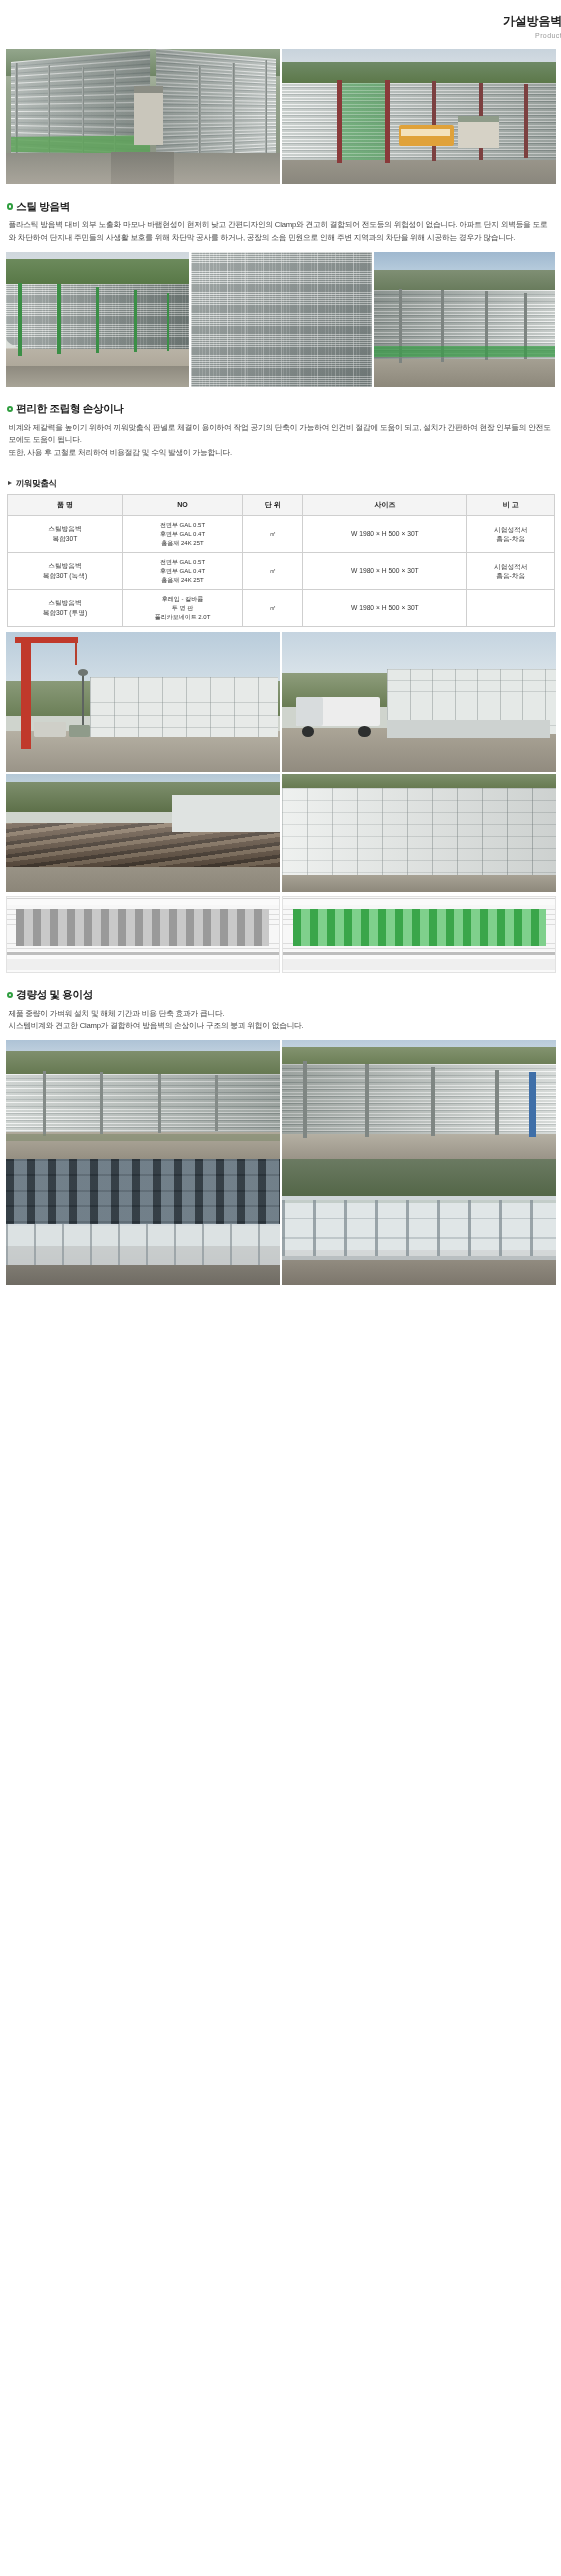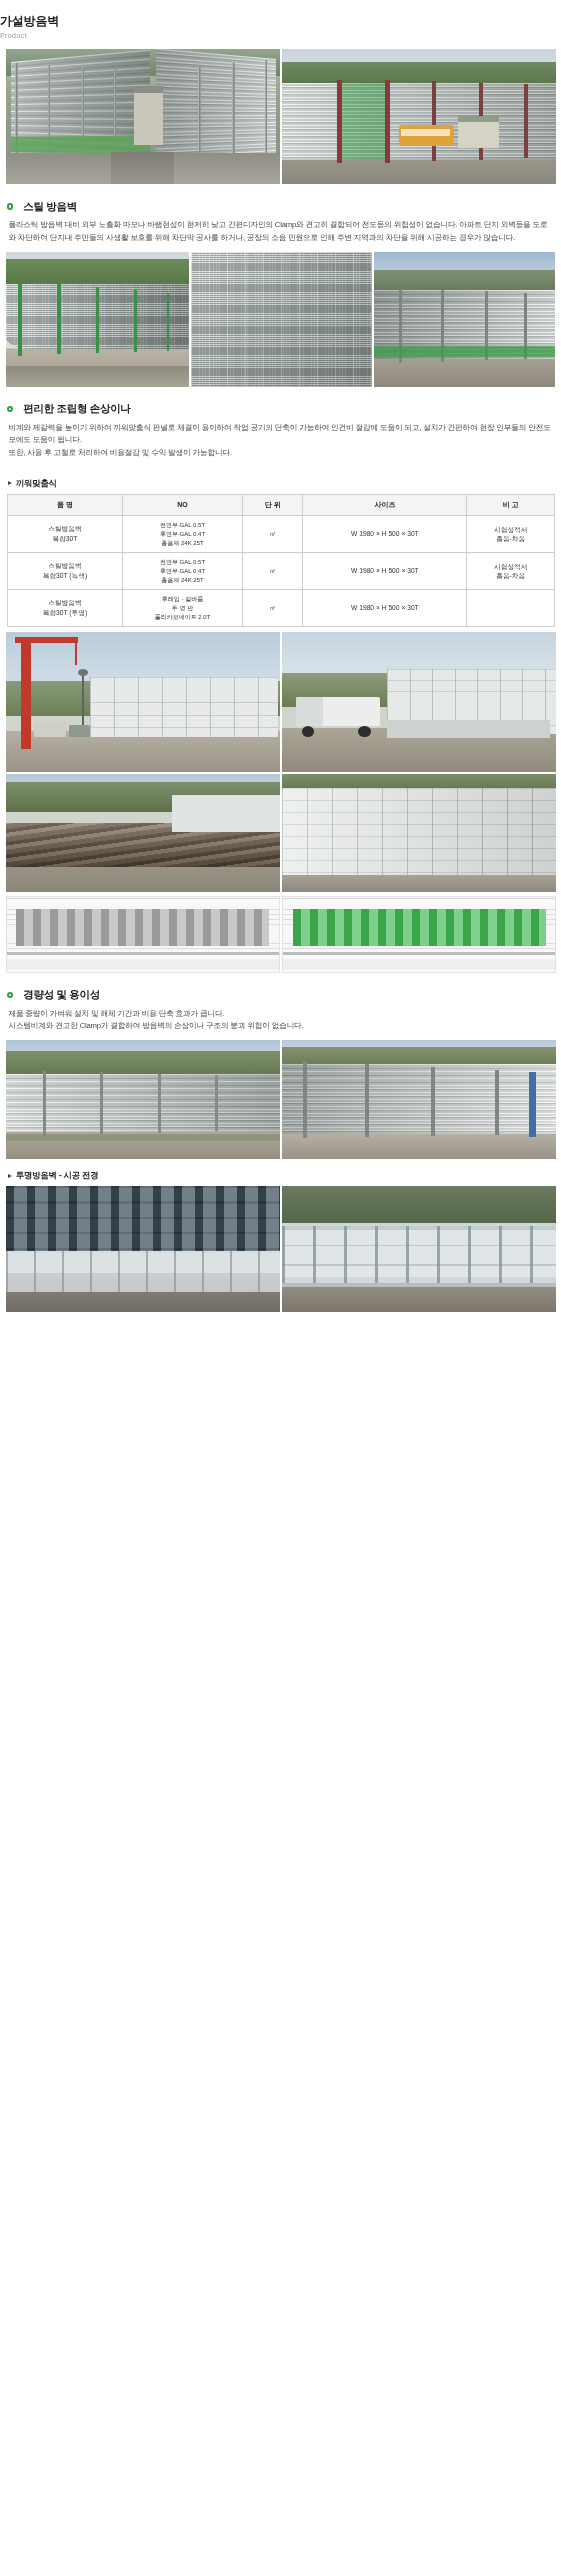--- a/index.html
+++ b/index.html
@@ -14,21 +14,21 @@
     -webkit-font-smoothing: antialiased;
   }
   .page {
     width: 562px;
     position: relative;
     padding: 0;
   }
 
   
   .page-header {
-    text-align: left;
+    text-align: right;
     padding: 12.6px 0 9.8px 0;
   }
   .page-header .title {
     font-size: 12px;
     font-weight: bold;
     color: #222;
     letter-spacing: -0.2px;
   }
   .page-header .subtitle {
     font-size: 7px;
@@ -53,21 +53,21 @@
     position: relative;
     overflow: hidden;
     width: 100%;
     height: 100%;
   }
 
   
   .section-head {
     display: flex;
     align-items: center;
-    gap: 10px;
+    gap: 3px;
     padding: 15.4px 7px 4.2px 7px;
   }
   .bullet-dot {
     width: 6.3px; height: 6.3px;
     border-radius: 50%;
     border: 2.1px solid #2f9e3f;
     background: #ffffff;
     flex: 0 0 auto;
   }
   .section-head .h {
@@ -477,24 +477,20 @@
         <div class="band" style="left:21px;top:21px;width:4.2px;height:77px;background:#7f8683;"></div>
         <div class="band" style="left:83px;top:24px;width:4.2px;height:73px;background:#7f8683;"></div>
         <div class="band" style="left:149px;top:27px;width:3.5px;height:69px;background:#7f8683;"></div>
         <div class="band" style="left:213px;top:29.5px;width:3.5px;height:65px;background:#7f8683;"></div>
 
         <div class="band" style="left:247px;top:32px;width:7px;height:65px;background:#3f6fa8;"></div>
       </div>
     </div>
   </div>
 
-  <div class="sub-head">
-    <span class="tri"></span>
-    <span class="h2">투명방음벽 - 시공 전경</span>
-  </div>
 
   <div class="gallery">
     <div class="cell" style="width:275px;height:126px;">
       <div class="photo">
         <div class="sky" style="height:42px;background:linear-gradient(#90a6bb,#c3d2dc);"></div>
 
         <div class="band" style="left:0;top:0;width:275px;height:65px;background:#5e6a73;"></div>
         <div class="band" style="left:0;top:0;width:275px;height:65px;background:
           repeating-linear-gradient(to right, rgba(20,28,34,.55) 0 8.4px, rgba(150,168,180,.35) 8.4px 21px),
           repeating-linear-gradient(to bottom, rgba(20,28,34,.35) 0 2.1px, rgba(0,0,0,0) 2.1px 15.4px);"></div>

